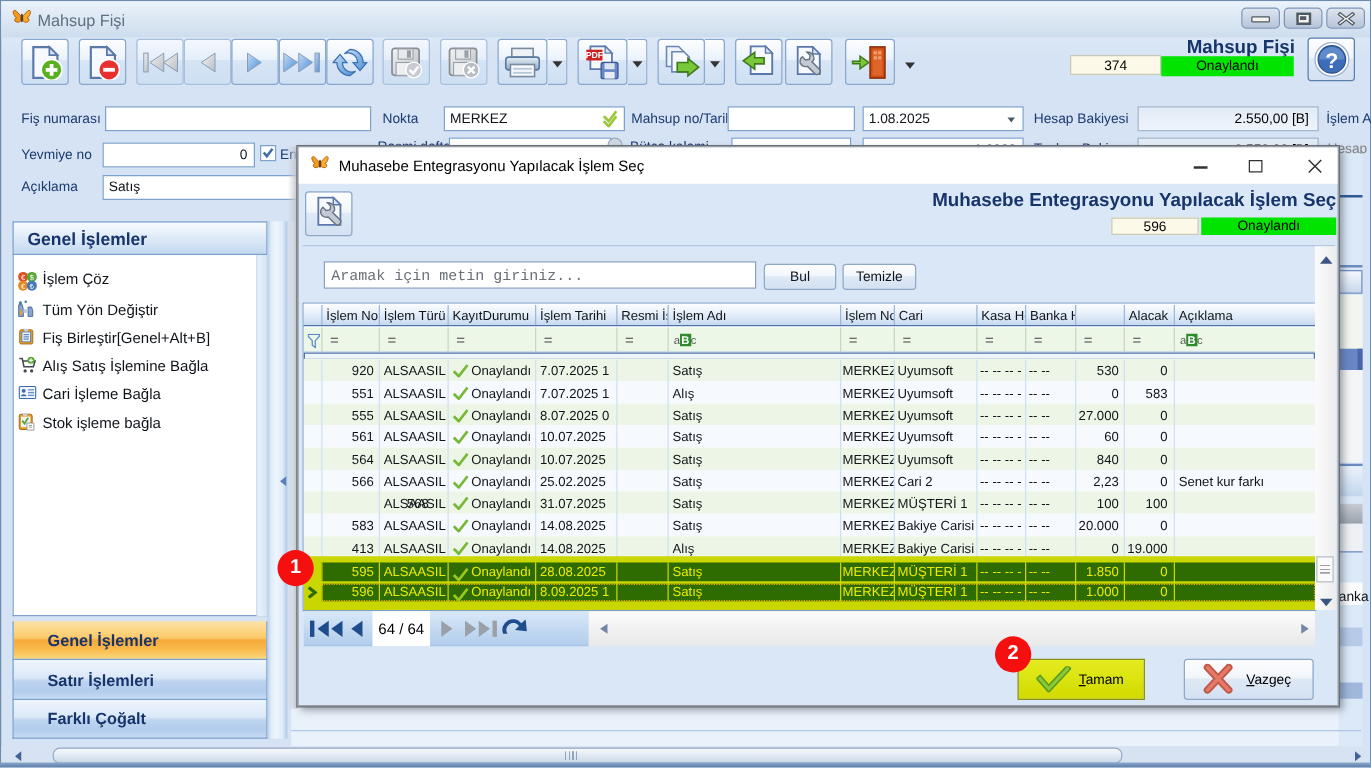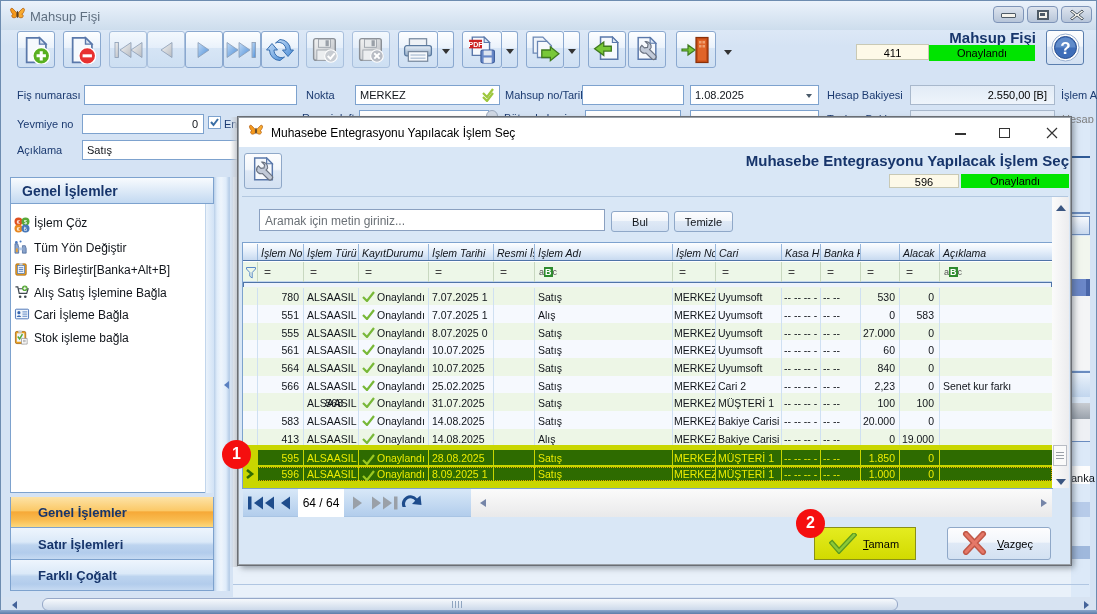--- a/index.html
+++ b/index.html
@@ -26,21 +26,21 @@
 #sb-head { position:absolute; left:10px; top:177px; width:204px; height:27px; background:linear-gradient(#f8fbfe,#c3d9f1); border:1px solid #7da2ce; }
 .sb-item { position:absolute; left:34px; font-size:12px; color:#10141a; white-space:nowrap; }
 .sb-ico { position:absolute; left:14px; width:15px; height:15px; }
 .sb-btn { position:absolute; left:10px; width:204px; border:1px solid #7da2ce; border-top:none; font-weight:bold; font-size:13px; color:#17356b; }
 .sb-btn span { position:absolute; left:27px; top:50%; transform:translateY(-50%); }
 #dlg { position:absolute; left:238px; top:117px; width:833px; height:448px; background:#d9e7f6; border:1px solid #9aa0a6; outline:1px solid #6a6e74; box-shadow:3px 3px 6px rgba(60,70,80,.5); }
 .btn { position:absolute; border:1px solid #8fa8c8; border-radius:3px; background:linear-gradient(#fdfdfe 0%,#f2f6fb 45%,#dfe9f6 50%,#d3e1f2 100%); font-size:11px; color:#10141a; }
 .cell { position:absolute; font-size:10.5px; white-space:nowrap; overflow:hidden; padding-top:3px; height:17px; color:#10141a; }
 .cellg { position:absolute; font-size:10.5px; white-space:nowrap; overflow:hidden; padding-top:1px; height:14px; color:#ecec00; }
 .r { text-align:right; }
-.hcell { position:absolute; font-size:10.5px; color:#10141a; white-space:nowrap; overflow:hidden; padding:4px 0 0 4px; height:18px;font-style:italic; }
+.hcell { position:absolute; font-size:10.5px; color:#10141a; white-space:nowrap; overflow:hidden; padding:4px 0 0 4px; height:18px; }
 .circ { position:absolute; width:29px; height:29px; background:#f50f0f; border-radius:50%; color:#fff; font-weight:bold; text-align:center; font-size:16px; padding-top:5px; }
 </style>
 </head>
 <body>
 <div id="win"></div>
 <div id="titlebar"></div>
 <div id="bfly1" class="abs" style="left:9px;top:7px;"><svg width="17" height="17" viewBox="0 0 16 16">
       <path d="M1.5 3 C1 1.5 2.5 0.8 3.5 1.5 L7.3 5.5 L7.3 9 C6 10.5 3.5 10.5 2.8 9.2 C2.2 8 3 7 4 6.8 C2.8 6.5 1.9 4.5 1.5 3 Z" fill="#f59a1c" stroke="#b05c10" stroke-width="0.7"></path>
       <path d="M14.5 3 C15 1.5 13.5 0.8 12.5 1.5 L8.7 5.5 L8.7 9 C10 10.5 12.5 10.5 13.2 9.2 C13.8 8 13 7 12 6.8 C13.2 6.5 14.1 4.5 14.5 3 Z" fill="#f8ab30" stroke="#b05c10" stroke-width="0.7"></path>
       <ellipse cx="8" cy="7" rx="0.9" ry="3.2" fill="#5a4020"></ellipse>
@@ -273,21 +273,21 @@
         <rect x="18" y="5" width="2.5" height="2.5" fill="#f0a070"></rect>
         <rect x="21.5" y="5" width="2.5" height="2.5" fill="#f0a070"></rect>
         <rect x="18" y="9" width="2.5" height="2.5" fill="#f0a070"></rect>
         <rect x="21.5" y="9" width="2.5" height="2.5" fill="#f0a070"></rect>
         <path d="M7 10 L7 6 L14 11 L7 16 L7 12 L1 12 L1 10 Z" fill="#78c838" stroke="#3f7a1e" stroke-width="1.2" transform="translate(0,3)"></path>
       </svg>
     </div>
     <div class="dd2" style="left:720px;"></div>
   </div>
 
-<div class="abs" style="left:856px;top:44px;width:73px;height:16px;background:#fdf9e8;border:1px solid #c9c9b4;text-align:center;padding-top:2px;color:#000;">411</div>
+<div class="abs" style="left:856px;top:44px;width:73px;height:16px;background:#fdf9e8;border:1px solid #c9c9b4;text-align:center;padding-top:2px;color:#000;">374</div>
 <div class="abs" style="left:860px;top:29px;width:176px;text-align:right;font-size:15px;font-weight:bold;color:#17356b;">Mahsup Fişi</div>
 <div class="abs" style="left:929px;top:45px;width:106px;height:16px;background:#00e400;text-align:center;padding-top:2px;color:#000;">Onaylandı</div>
 <div class="btn" style="left:1046px;top:30px;width:38px;height:35px;border-color:#5a7eae;"></div>
 <div class="abs" style="left:1051px;top:33px;">
 <svg width="29" height="29" viewBox="0 0 29 29">
       <circle cx="14.5" cy="14.5" r="13.5" fill="#fff" stroke="#9ab0d0" stroke-width="1"></circle>
       <circle cx="14.5" cy="14.5" r="11" fill="#3e6db8" stroke="#2a4f8f" stroke-width="1"></circle>
       <path d="M4.5 14.5 a10 10 0 0 1 20 0 z" fill="#6690cc" opacity="0.85"></path>
       <text x="14.5" y="21" font-size="17" font-weight="bold" fill="#fff" text-anchor="middle" font-family="Liberation Sans">?</text>
     </svg>
@@ -391,21 +391,21 @@
       </svg></div>
     <div class="sb-item" style="top:240.5px;">Tüm Yön Değiştir</div>
     <div class="sb-ico" style="top:262px;"><svg width="14" height="15" viewBox="0 0 16 16">
         <rect x="2" y="1.5" width="12" height="13" rx="1.5" fill="#e8a020" stroke="#a06010" stroke-width="0.8"></rect>
         <rect x="4" y="3.5" width="8" height="9" fill="#f0f4fa" stroke="#4878c0" stroke-width="0.8"></rect>
         <rect x="5.5" y="5.5" width="5" height="1" fill="#4878c0"></rect>
         <rect x="5.5" y="7.5" width="5" height="1" fill="#4878c0"></rect>
         <rect x="5.5" y="9.5" width="5" height="1" fill="#4878c0"></rect>
         <rect x="6" y="0.5" width="4" height="2.5" rx="1" fill="#c8cdd4"></rect>
       </svg></div>
-    <div class="sb-item" style="top:263px;">Fiş Birleştir[Banka+Alt+B]</div>
+    <div class="sb-item" style="top:263px;">Fiş Birleştir[Genel+Alt+B]</div>
     <div class="sb-ico" style="top:284.5px;"><svg width="16" height="15" viewBox="0 0 16 16">
         <path d="M1 2 L3.5 2 L5 9 L13 9 L14.5 4 L4 4" fill="none" stroke="#404850" stroke-width="1.3"></path>
         <circle cx="6" cy="12.5" r="1.4" fill="#404850"></circle>
         <circle cx="11.5" cy="12.5" r="1.4" fill="#404850"></circle>
         <circle cx="11" cy="3.5" r="3" fill="#58a838"></circle>
         <path d="M11 1.8 L11 5.2 M9.3 3.5 L12.7 3.5" stroke="#fff" stroke-width="1"></path>
       </svg></div>
     <div class="sb-item" style="top:285.5px;">Alış Satış İşlemine Bağla</div>
     <div class="sb-ico" style="top:307px;"><svg width="16" height="14" viewBox="0 0 16 16">
         <rect x="0.5" y="2.5" width="15" height="11" rx="1" fill="#f0f5fb" stroke="#3a68b0" stroke-width="1"></rect>
@@ -461,21 +461,21 @@
         <path d="M16 1 L16 6.5 L21.5 6.5 Z" fill="#dde7f4" stroke="#5a78aa" stroke-width="1.1"></path>
         <path d="M6.5 13.5 A5 5 0 0 1 8 8.5 L10.5 11 L13.5 10.5 L14 7.5 L11.5 5 A5 5 0 0 1 17 10.5 C16.7 11.3 16.2 12 15.5 12.5 L21 18 A2.4 2.4 0 0 1 17.6 21.4 L12 16 A5 5 0 0 1 6.5 13.5 Z" fill="#c2cad8" stroke="#6a7280" stroke-width="1.1"></path>
       </svg></div>
   <div class="abs" style="left:390px;top:34px;width:440px;text-align:right;font-size:15px;font-weight:bold;color:#17356b;">Muhasebe Entegrasyonu Yapılacak İşlem Seç</div>
   <div class="abs" style="left:650px;top:56px;width:70px;height:14px;background:#fdf9e8;border:1px solid #c9c9b4;text-align:center;padding-top:1px;color:#000;">596</div>
   <div class="abs" style="left:722px;top:56px;width:108px;height:14px;background:#00e400;text-align:center;padding-top:1px;color:#000;">Onaylandı</div>
 
   <div class="abs" style="left:3px;top:78px;width:826px;height:1px;background:#b3c8e0;"></div>
 
   <div class="abs" style="left:20px;top:91px;width:346px;height:22px;background:#fff;border:1px solid #8aa0c0;">
-      <span class="abs" style="left:5px;top:4px;font-size:12px;color:#6a7076;">Aramak için metin giriniz...</span>
+      <span class="abs" style="left:5px;top:4px;font-size:12px;color:#6a7076;font-family:Liberation Mono, monospace;">Aramak için metin giriniz...</span>
     </div>
   <div class="btn" style="left:372px;top:93px;width:58px;height:21px;text-align:center;padding-top:4px;">Bul</div>
   <div class="btn" style="left:435px;top:93px;width:59px;height:21px;text-align:center;padding-top:4px;">Temizle</div>
 
   <div id="grid-inner">
       <div class="abs" style="left:3px;top:124px;width:811px;height:247px;border:1px solid #7da2ce;background:#fff;"></div>
       <div class="abs" style="left:4px;top:125px;width:809px;height:18px;background:linear-gradient(#fdfeff,#e4eefa 50%,#c8daf0);border-bottom:1px solid #4f74a8;"></div>
       <div class="hcell" style="left:18px;top:125px;width:46px;">İşlem No</div>
       <div class="hcell" style="left:64px;top:125px;width:55px;">İşlem Türü</div>
       <div class="hcell" style="left:119px;top:125px;width:70px;">KayıtDurumu</div>
@@ -527,21 +527,21 @@
       <div class="abs" style="left:588px;top:147px;color:#444;font-size:12px;">=</div>
       <div class="abs" style="left:581px;top:144px;width:1px;height:20px;background:#c8d8c0;"></div>
       <div class="abs" style="left:628px;top:147px;color:#444;font-size:12px;">=</div>
       <div class="abs" style="left:621px;top:144px;width:1px;height:20px;background:#c8d8c0;"></div>
       <div class="abs" style="left:667px;top:147px;color:#444;font-size:12px;">=</div>
       <div class="abs" style="left:660px;top:144px;width:1px;height:20px;background:#c8d8c0;"></div>
       <div class="abs" style="left:705px;top:149px;font-size:9px;color:#555;">a<span style="background:#2e8b2e;color:#fff;padding:0 1px;font-weight:bold;">B</span>c</div>
       <div class="abs" style="left:700px;top:144px;width:1px;height:20px;background:#c8d8c0;"></div>
       <div class="abs" style="left:4px;top:164px;width:809px;height:6px;background:#eef4fc;border:1px solid #4f74a8;"></div>
       <div class="abs" style="left:4px;top:169px;width:809px;height:18px;background:#edf6e6;"></div>
-      <div class="cell r" style="left:18px;top:170px;width:42px;">780</div>
+      <div class="cell r" style="left:18px;top:170px;width:42px;">920</div>
       <div class="cell" style="left:68px;top:170px;width:51px;">ALSAASIL</div>
       <svg class="abs" style="left:123px;top:173px;" width="13" height="11" viewBox="0 0 13 11">
         <path d="M1 6 L5 10 L12 1" fill="none" stroke="#78b838" stroke-width="2.2"></path>
       </svg>
       <div class="cell" style="left:138px;top:170px;width:51px;">Onaylandı</div>
       <div class="cell" style="left:193px;top:170px;width:61px;">7.07.2025 1</div>
       <div class="cell" style="left:299px;top:170px;width:134px;">Satış</div>
       <div class="cell" style="left:435px;top:170px;width:41px;">MERKEZ</div>
       <div class="cell" style="left:479px;top:170px;width:63px;">Uyumsoft</div>
       <div class="cell" style="left:545px;top:170px;width:36px;">-- -- -- -</div>

